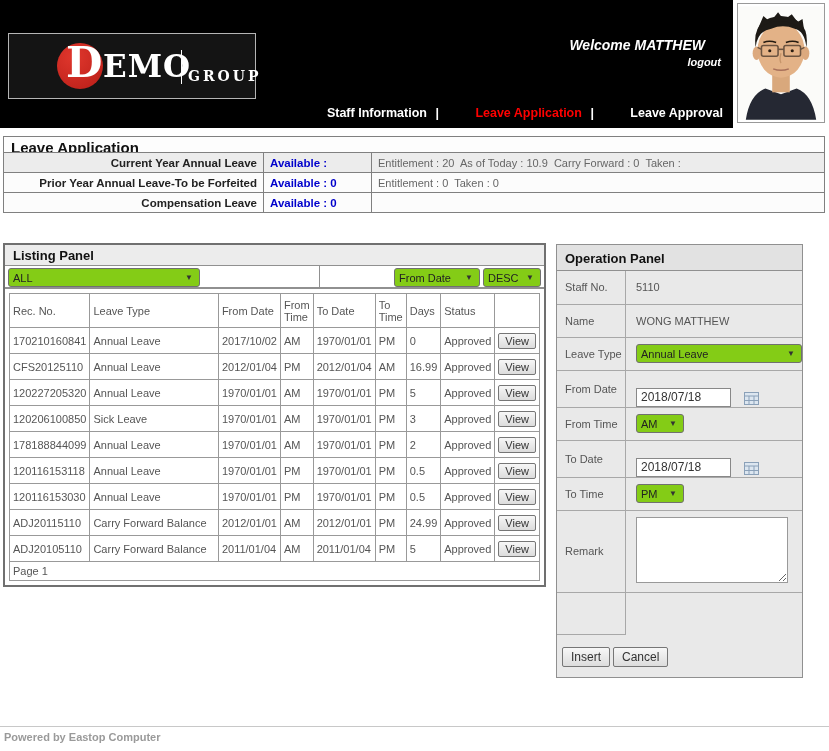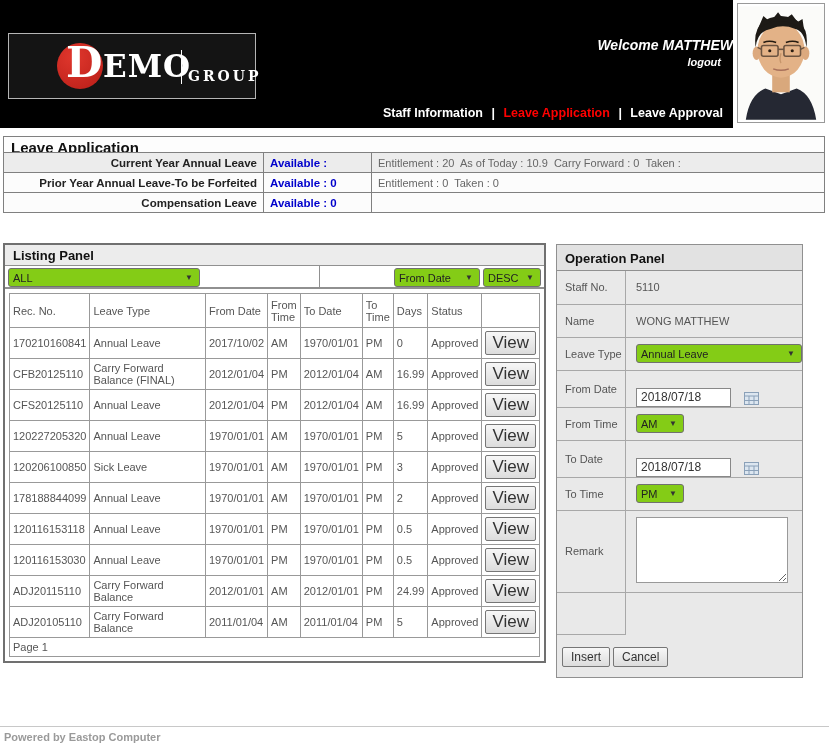--- a/index.html
+++ b/index.html
@@ -12,26 +12,26 @@
               background:#141414; border:1px solid #b5b5b5; }
   .logo-circle { position:absolute; left:48px; top:9px; width:46px; height:46px;
                  border-radius:50%; background:radial-gradient(circle at 35% 30%, #e0372d, #b81d17); }
   .logo-d { position:absolute; left:57px; top:4px; font-family:"DejaVu Serif", serif;
             font-weight:bold; font-size:42px; color:#fff; }
   .logo-emo { position:absolute; left:94px; top:14px; font-family:"DejaVu Serif", serif;
               font-weight:bold; font-size:31px; color:#fff; letter-spacing:1px; }
   .logo-pipe { position:absolute; left:172px; top:16px; width:1px; height:34px; background:#fff; }
   .logo-group { position:absolute; left:179px; top:34px; font-family:"DejaVu Serif", serif;
                 font-weight:bold; font-size:14px; color:#fff; letter-spacing:3px; }
-  .welcome { position:absolute; top:37px; right:96px; color:#fff; font-weight:bold;
+  .welcome { position:absolute; top:37px; right:124px; color:#fff; font-weight:bold;
              font-style:italic; font-size:14px; }
   .logout  { position:absolute; top:56px; right:108px; color:#fff; font-weight:bold;
              font-style:italic; font-size:11px; cursor:pointer;text-align:right; }
   .nav { position:absolute; bottom:8px; right:106px; color:#fff; font-weight:bold; font-size:12.5px; }
-  .nav-item { cursor:pointer; }
+  .nav-item { cursor:pointer;margin-left:28px; }
   .nav-item.active { color:#ff0000; }
   .nav-sep { margin:0 5px; color:#fff; }
   .photo-box { position:absolute; top:0; right:0; width:96px; height:128px; background:#fff;
                padding:3px 4px; }
   .photo-box svg { width:88px; height:120px; border:1px solid #999; display:block; }
 
   
   .page-title-bar { position:absolute; left:3px; top:136px; width:822px; height:23px;
                     border:1px solid #808080; background:#fdfdfd; font-weight:bold;
                     font-size:15px; color:#111; padding:2px 0 0 7px; }
@@ -60,21 +60,21 @@
   .sel-sort { width:86px; }
   .sel-dir { width:58px; }
   .lp-table-wrap { padding:4px; }
   .lp-table { width:100%; border-collapse:collapse; font-size:11px; color:#555; }
   .lp-table th, .lp-table td { border:1px solid #999; padding:3px 3px; text-align:left;
                                font-weight:normal; vertical-align:middle; }
   .lp-table thead th { height:34px; }
   .lp-table tbody td { height:26px; }
   .lp-table tfoot td { height:18px; }
   .btn { border:1px solid #767676; background:linear-gradient(#f7f7f7,#dcdcdc);
-         border-radius:2px; font-family:"Liberation Sans", sans-serif; font-size:17px;
+         border-radius:2px; font-family:"Liberation Sans", sans-serif; font-size:11px;
          color:#333; padding:1px 6px; cursor:pointer; }
   .view-cell { text-align:center !important; }
 
   
   .op-panel { position:absolute; left:556px; top:244px; width:247px; background:#e9e9e9;
               border:1px solid #909090; }
   .op-title { height:26px; background:#e2e2e2; border-bottom:1px solid #909090;
               font-weight:bold; font-size:13px; color:#111; padding:6px 0 0 8px; }
   .op-table { display:table; width:100%; border-collapse:collapse; }
   .op-row { display:table-row; }
@@ -225,31 +225,20 @@
               <td>Annual Leave</td>
               <td>2017/10/02</td>
               <td>AM</td>
               <td>1970/01/01</td>
               <td>PM</td>
               <td>0</td>
               <td>Approved</td>
               <td class="view-cell"><button class="btn">View</button></td>
             </tr>
             <tr>
-              <td>CFB20125110</td>
-              <td>Carry Forward Balance (FINAL)</td>
-              <td>2012/01/04</td>
-              <td>PM</td>
-              <td>2012/01/04</td>
-              <td>AM</td>
-              <td>16.99</td>
-              <td>Approved</td>
-              <td class="view-cell"><button class="btn">View</button></td>
-            </tr>
-            <tr>
               <td>CFS20125110</td>
               <td>Annual Leave</td>
               <td>2012/01/04</td>
               <td>PM</td>
               <td>2012/01/04</td>
               <td>AM</td>
               <td>16.99</td>
               <td>Approved</td>
               <td class="view-cell"><button class="btn">View</button></td>
             </tr>

